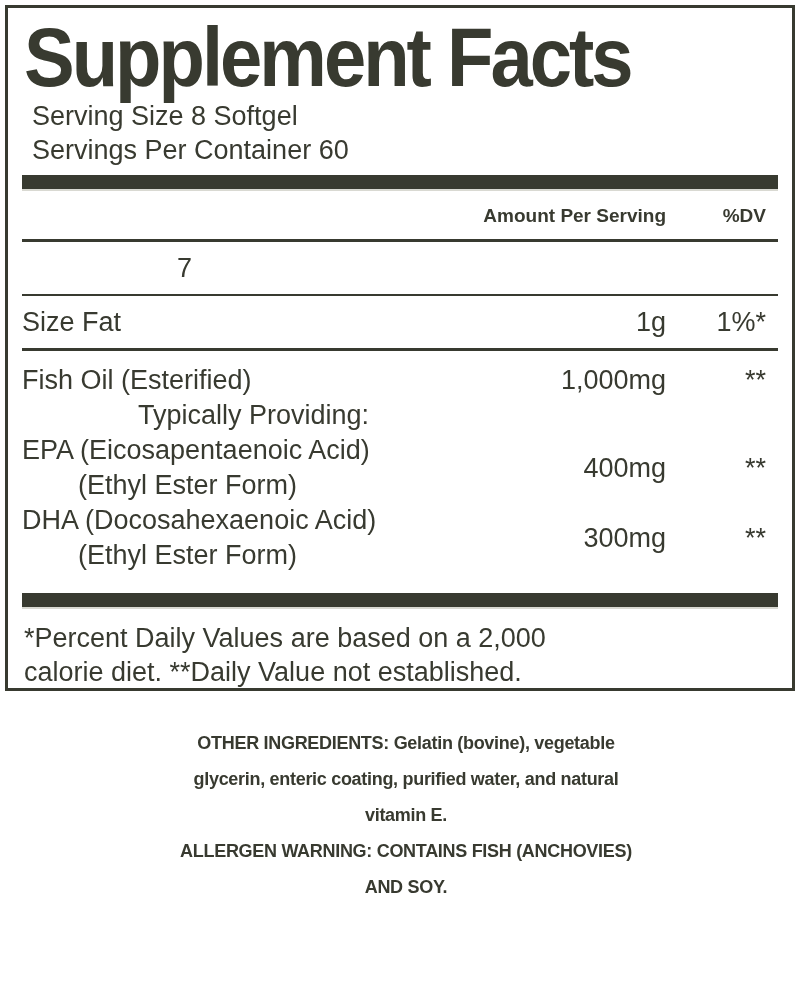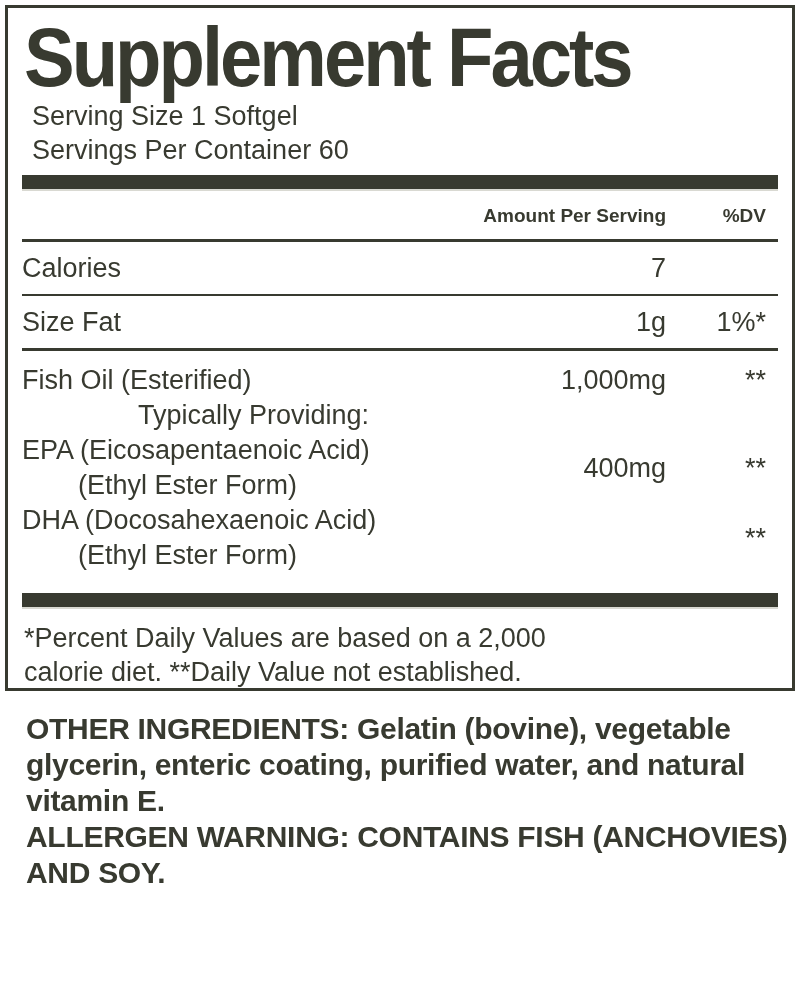--- a/index.html
+++ b/index.html
@@ -76,51 +76,51 @@
   .nutrient-row.align-mid{align-items:center;}
   .subline.indent-lg{padding-left:116px;}
   .subline.indent-sm{padding-left:56px;}
   .footnote{
     font-size:27px;
     line-height:34px;
     margin:14px 0 0 2px;
     white-space:pre;
   }
   .below-panel{
-    margin:20px 0 0 26px;
+    margin:34px 0 0 26px;
     width:760px;
     font-weight:bold;
-    font-size:30px;
+    font-size:18px;
     line-height:36px;
     letter-spacing:-0.3px;
     white-space:pre;
+    text-align:center;
   }
 </style>
 </head>
 <body>
 
 <div class="facts-box">
 
   <div class="panel-title">Supplement Facts</div>
 
-  <div class="serving-line">Serving Size 1 Softgel</div>
+  <div class="serving-line">Serving Size 8 Softgel</div>
   <div class="serving-line">Servings Per Container 60</div>
 
   <div class="thick-bar"></div>
 
   <div class="header-row">
     <div class="spacer"></div>
     <div>Amount Per Serving</div>
     <div class="dv-col">%DV</div>
   </div>
 
   <hr class="divider">
 
   <div class="simple-row">
-    <div class="name-col">Calories</div>
     <div class="amt-col">7</div>
     <div class="dv-col"></div>
   </div>
 
   <hr class="divider thin">
 
   <div class="simple-row">
     <div class="name-col">Size Fat</div>
     <div class="amt-col">1g</div>
     <div class="dv-col">1%*</div>
@@ -146,20 +146,21 @@
       </div>
       <div class="amt-col">400mg</div>
       <div class="dv-col">**</div>
     </div>
 
     <div class="nutrient-row align-mid">
       <div class="name-col">
         <div>DHA (Docosahexaenoic Acid)</div>
         <div class="subline indent-sm">(Ethyl Ester Form)</div>
       </div>
+      <div class="amt-col">300mg</div>
       <div class="dv-col">**</div>
     </div>
 
   </div>
 
   <div class="thick-bar"></div>
 
   <div class="footnote">*Percent Daily Values are based on a 2,000
 calorie diet. **Daily Value not established.</div>
 

